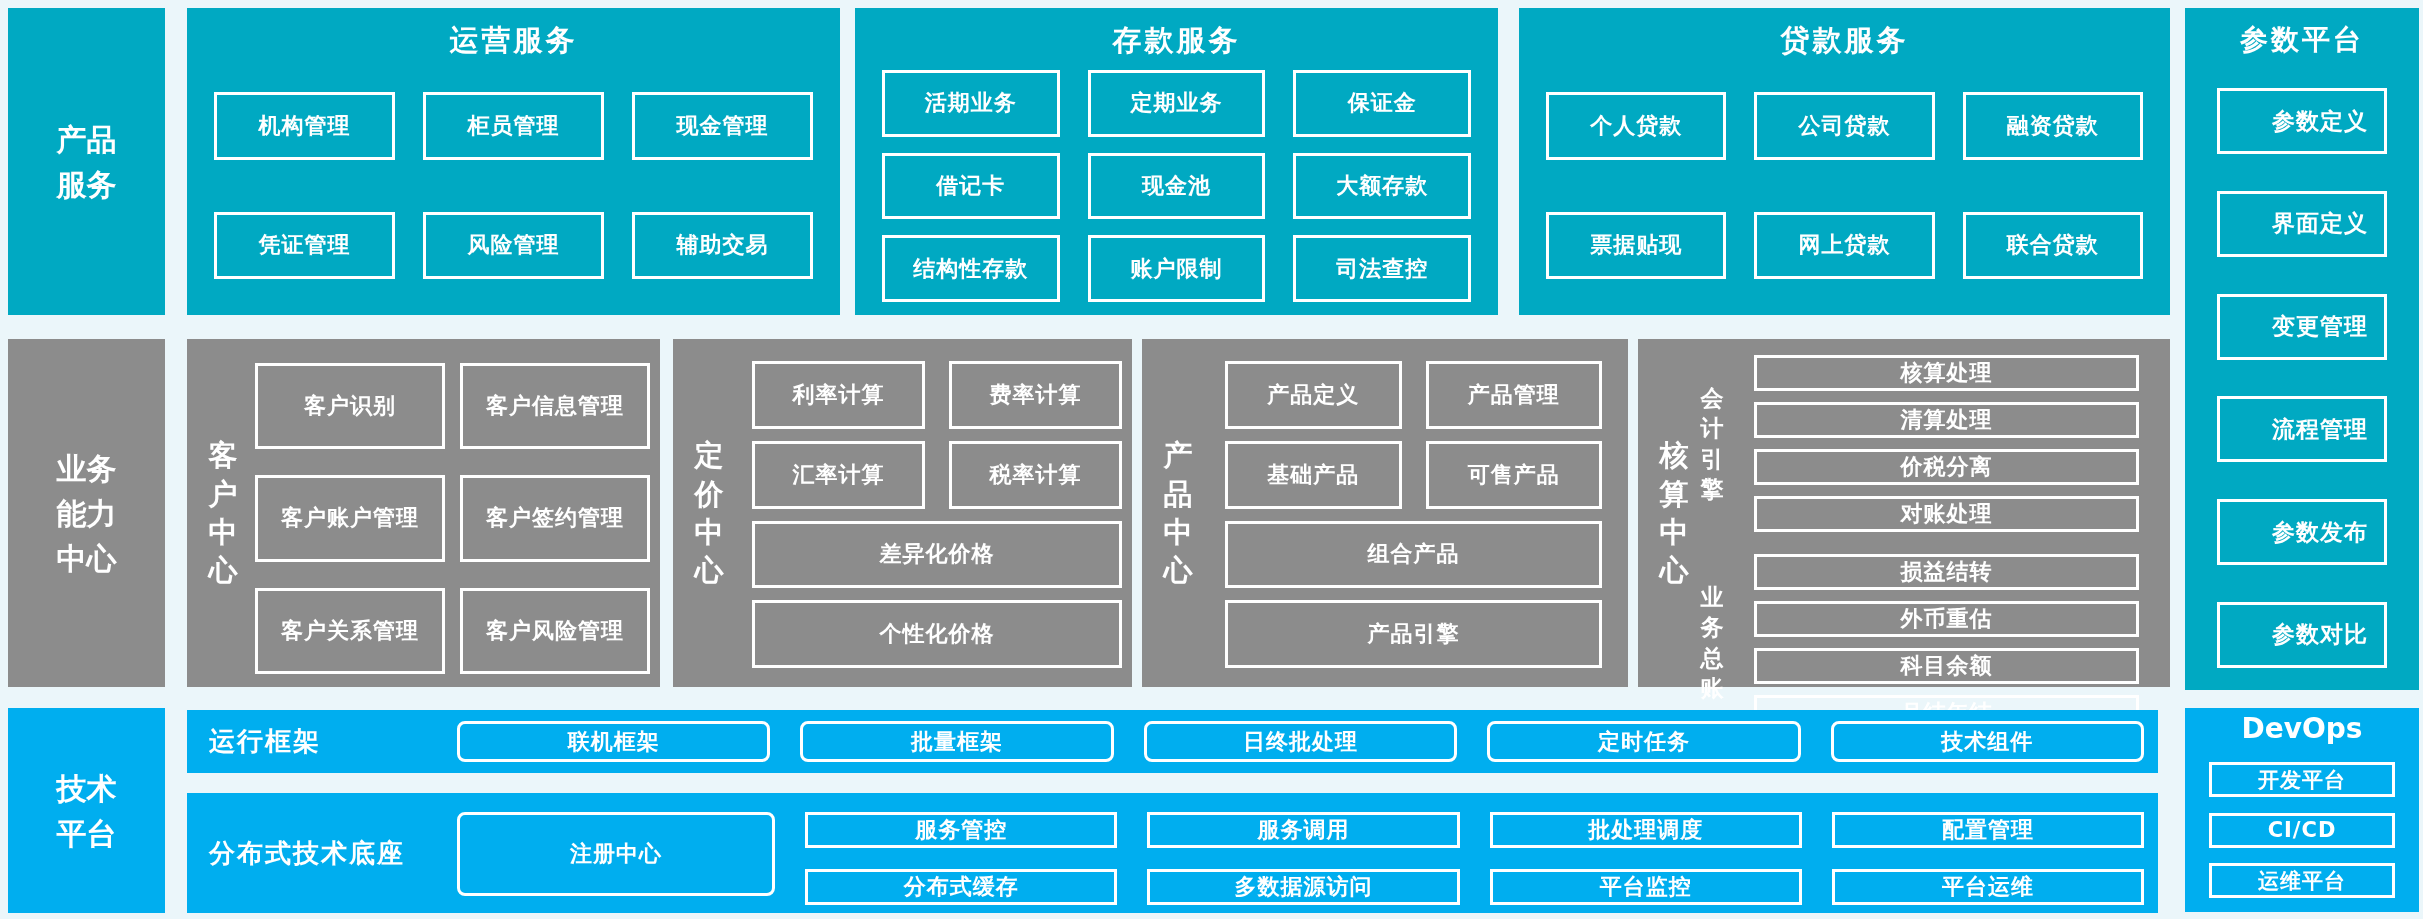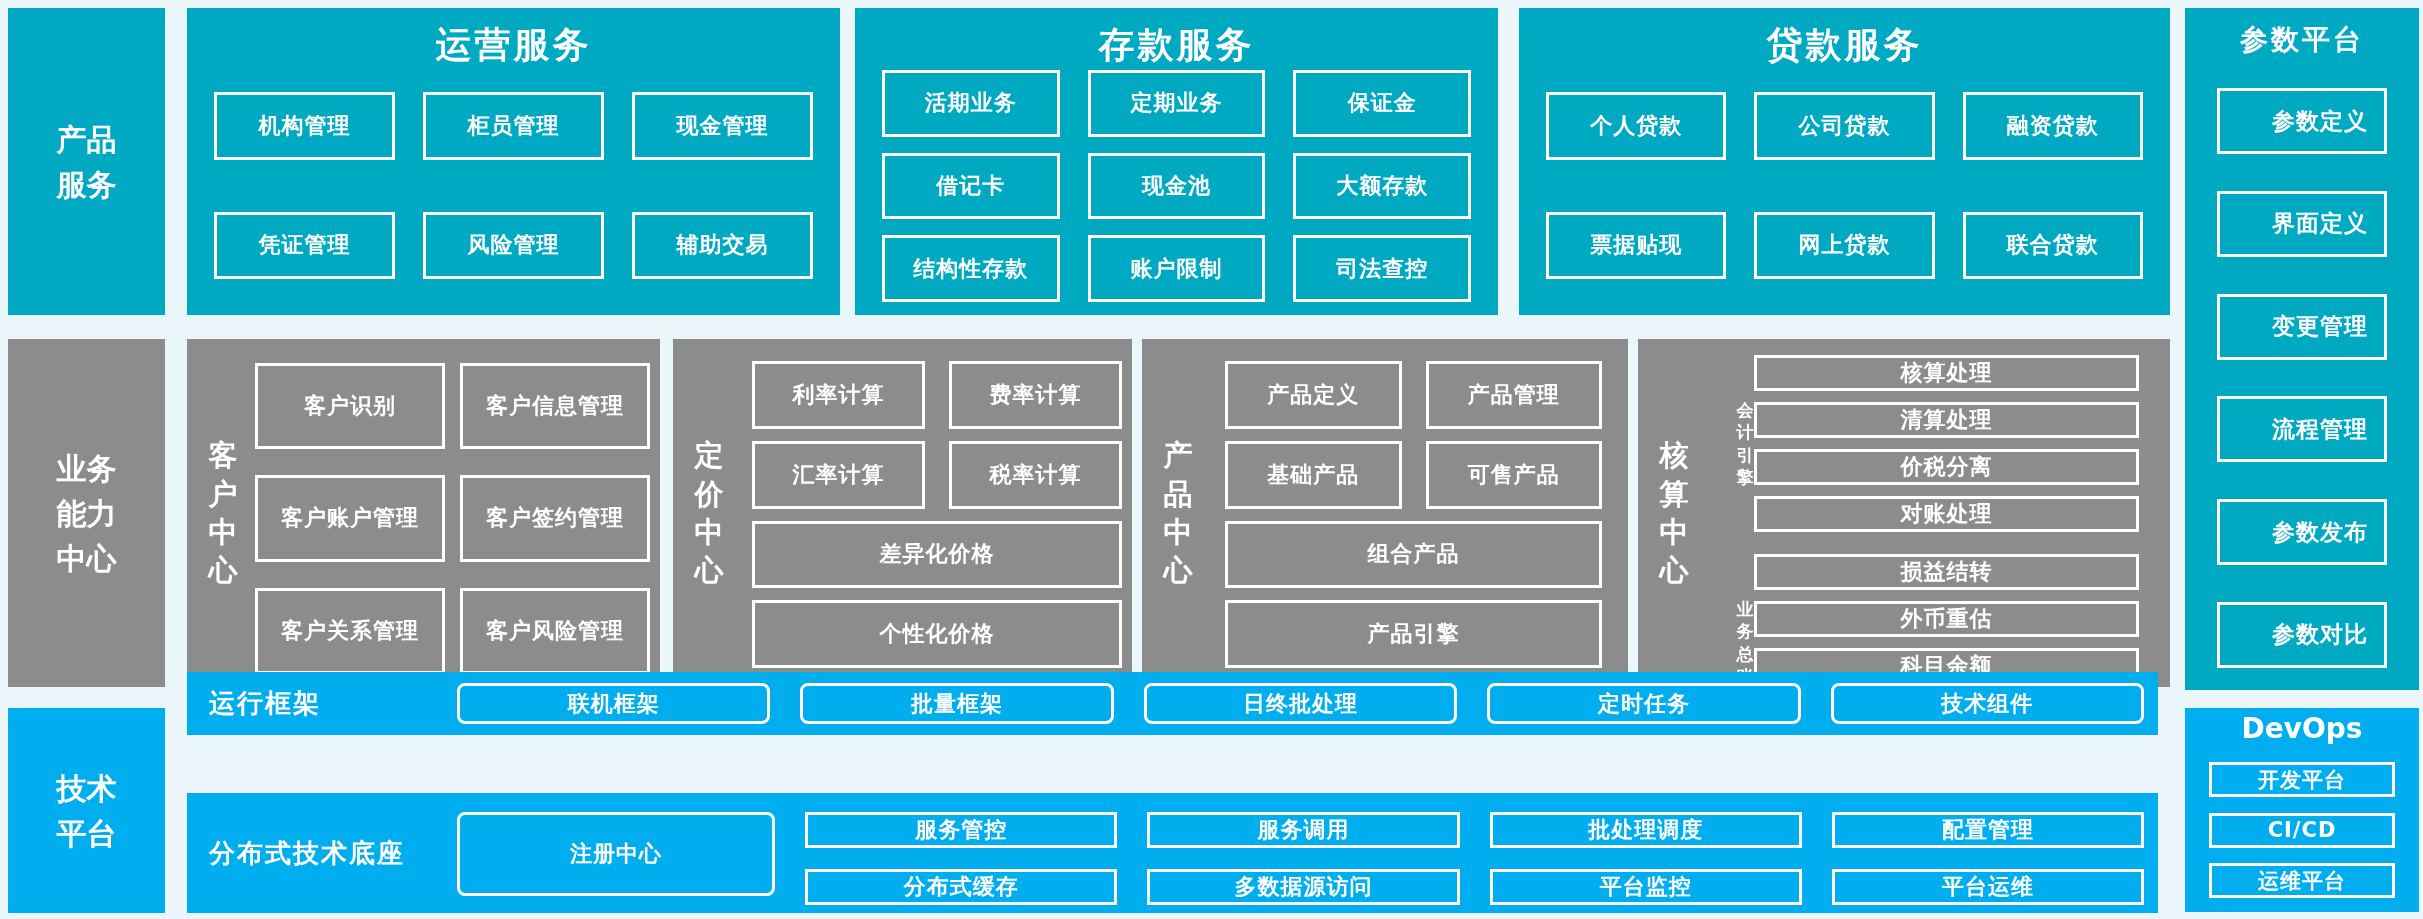--- a/index.html
+++ b/index.html
@@ -12,21 +12,21 @@
   }
   .panel { position:absolute; box-sizing:border-box; }
   .teal { background: var(--teal,#00A9C2); }
   .gray { background: var(--gray,#8C8C8C); }
   .blue { background: var(--blue,#00AEEF); }
 
   .label-col { display:flex; align-items:center; justify-content:center; }
   .stack2 { width:2.12em; word-break:break-all; line-height:1.5; text-align:center; font-size:30px; }
   .stack1 { width:1.05em; word-break:break-all; line-height:1.32; text-align:center; }
 
-  .ptitle { padding-top:13px; text-align:center; font-size:36px; letter-spacing:3px; }
+  .ptitle { padding-top:13px; text-align:center; font-size:29px; letter-spacing:3px; }
 
   .cell {
     border:3px solid var(--border,#FFFFFF); box-sizing:border-box;
     display:flex; align-items:center; justify-content:center;
     font-size:22px; letter-spacing:1px; text-align:center;
   }
 
   .ops-grid   { position:absolute; left:27px; right:27px; top:84px; bottom:36px;
                 display:grid; grid-template-columns:repeat(3,1fr); grid-template-rows:1fr 1fr; gap:52px 28px; }
   .dep-grid   { position:absolute; left:27px; right:27px; top:62px; bottom:13px;
@@ -39,21 +39,21 @@
                 display:flex; align-items:center; justify-content:center; font-size:29px; }
   .customer-grid { position:absolute; left:68px; right:10px; top:24px; bottom:13px;
                 display:grid; grid-template-columns:1fr 1fr; grid-template-rows:repeat(3,1fr); gap:26px 15px; }
   .four-grid  { position:absolute; top:22px; bottom:19px;
                 display:grid; grid-template-columns:1fr 1fr; grid-template-rows:repeat(4,1fr); gap:12px 24px;padding-left:12px; }
   .wide { grid-column:1 / span 2; }
 
   .acct-body  { position:absolute; left:62px; right:31px; top:16px; bottom:14px;
                 display:flex; flex-direction:column; gap:22px; }
   .acct-group { flex:1; display:flex; align-items:stretch; }
-  .acct-sub   { width:54px; display:flex; align-items:center; justify-content:flex-end; font-size:17px; }
+  .acct-sub   { width:54px; display:flex; align-items:center; justify-content:flex-start; font-size:23px; }
   .acct-grid  { flex:1; display:grid; grid-template-columns:1fr; grid-template-rows:1fr 1fr; gap:11px 23px; }
 
   .band-label { position:absolute; left:22px; top:0; bottom:0; display:flex; align-items:center;
                 font-size:26px; letter-spacing:2px; }
   .band-content { position:absolute; left:270px; right:14px; top:11px; bottom:11px; display:flex; gap:30px; }
   .band-content > .cell { flex:1;border-radius:8px; }
   .dist-content { top:19px; bottom:17px; }
   .registry-cell { flex:1; }
   .dist-col { flex:1; display:flex; flex-direction:column; gap:21px; }
   .dist-col .cell { flex:1; }
@@ -196,21 +196,21 @@
           <div class="cell">月结年结</div>
         </div>
       </div>
     </div>
   </div>
 
   <div class="panel blue label-col" style="left:8px;top:708px;width:157px;height:205px">
     <span class="stack2">技术平台</span>
   </div>
 
-  <div class="panel blue" style="left:187px;top:672px;width:1971px;height:63px">
+  <div class="panel blue" style="left:187px;top:710px;width:1971px;height:63px">
     <div class="band-label">运行框架</div>
     <div class="band-content">
       <div class="cell">联机框架</div>
       <div class="cell">批量框架</div>
       <div class="cell">日终批处理</div>
       <div class="cell">定时任务</div>
       <div class="cell">技术组件</div>
     </div>
   </div>
 

